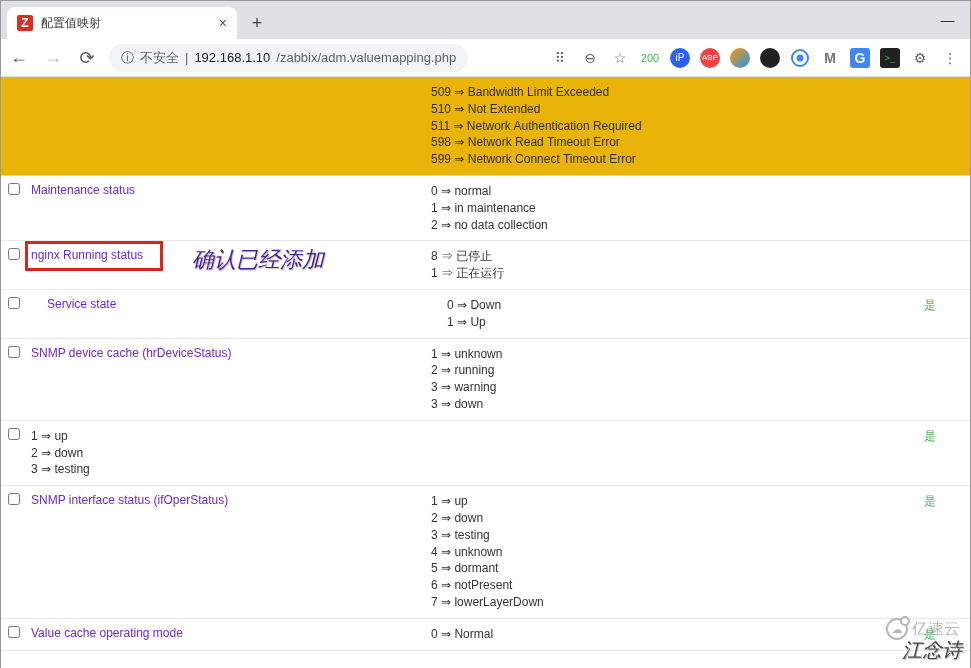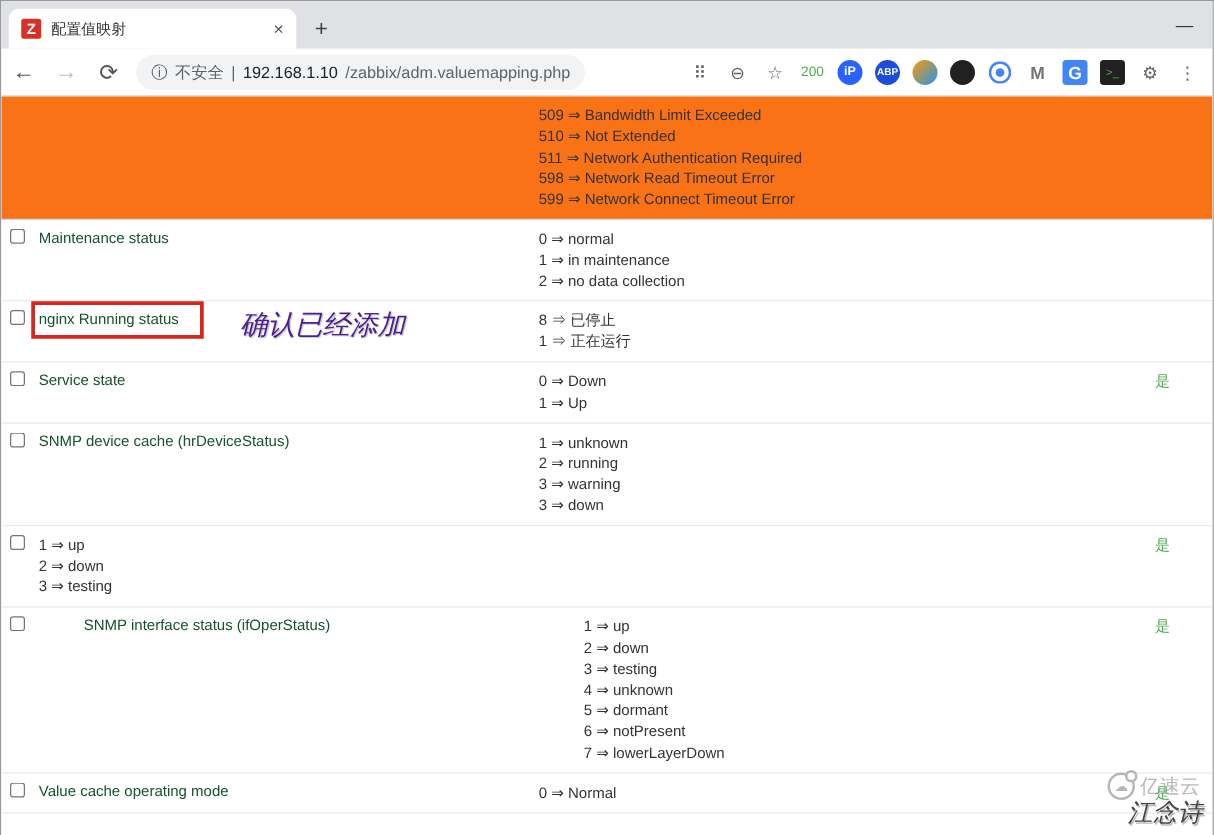--- a/index.html
+++ b/index.html
@@ -17,30 +17,30 @@
 
   .toolbar { height: 38px; background: #fff; display: flex; align-items: center; padding: 0 6px; gap: 10px; border-bottom: 1px solid #ddd; position: relative; }
   .navbtn { width: 24px; height: 24px; display: flex; align-items: center; justify-content: center; color: #555; font-size: 18px; cursor: pointer; }
   .navbtn.disabled { color: #bbb; }
   .addr { flex: 0 0 auto; height: 28px; background: #f1f3f4; border-radius: 14px; display: flex; align-items: center; padding: 0 12px; font-size: 13px; color: #555; gap: 6px; }
   .addr .insecure { color: #5f6368; font-size: 13px; }
   .addr .url { color: #202124; }
   .addr .urlpath { color: #5f6368; }
   .tbicons { display: flex; align-items: center; gap: 10px; margin-left: auto; padding-right: 4px; }
   .tbi { width: 20px; height: 20px; display: flex; align-items: center; justify-content: center; font-size: 14px; cursor: pointer; }
-  .circ { width: 20px; height: 20px; border-radius: 50%; display: flex; align-items: center; justify-content: center; font-size: 10px; color: #fff; font-weight: bold; }
+  .circ { width: 20px; height: 20px; border-radius: 50%; display: flex; align-items: center; justify-content: center; font-size: 10px; color: #fff; font-weight: normal; }
 
   
   .page { flex: 1; overflow: auto; background: #fff; position: relative; }
   .row { display: flex; border-bottom: 1px solid #eaeaea; font-size: 12px; color: #333; min-height: 20px; }
-  .row.header-area { background: #f97316; border-bottom: 1px solid #c9d8e6; }
+  .row.header-area { background: #eab308; border-bottom: 1px solid #c9d8e6; }
   .cell-cb { width: 26px; padding: 7px 0 0 7px; flex-shrink: 0; }
   .cell-cb input { width: 12px; height: 12px; }
   .cell-name { width: 400px; padding: 7px 4px; flex-shrink: 0; }
-  .cell-name a { color: #14532d; text-decoration: none; }
+  .cell-name a { color: #6d28d9; text-decoration: none; }
   .cell-map { flex: 1; padding: 7px 4px; line-height: 1.4; }
   .cell-used { width: 50px; padding: 7px 4px; text-align: left; }
   .cell-used .yes { color: #4caf50; }
 
   .hl-box { position: absolute; border: 3px solid #d9261c; pointer-events: none; }
   .anno { font-family: "KaiTi", "STKaiti", serif; font-style: italic; font-size: 22px; color: #4c1d95; text-shadow: 1px 1px 0 #ccc; position: absolute; pointer-events: none; }
 
   .watermark1 { position: absolute; right: 8px; bottom: 4px; font-family: "KaiTi", serif; font-style: italic; font-size: 20px; color: #444; text-shadow: 1px 1px 0 #bbb; pointer-events: none; white-space: nowrap; }
   .watermark2 { position: absolute; right: 10px; bottom: 28px; display: flex; align-items: center; gap: 4px; color: #888; font-size: 16px; opacity: 0.6; pointer-events: none; }
   .watermark2 .wm-icon { width: 22px; height: 22px; border: 2px solid #888; border-radius: 50%; display: flex; align-items: center; justify-content: center; font-size: 11px; position: relative; }
@@ -71,21 +71,21 @@
     <span class="insecure"> | </span>
     <span class="url">192.168.1.10</span>
       <span class="urlpath">/zabbix/adm.valuemapping.php</span>
   </div>
   <div class="tbicons">
     <div class="tbi" style="color:#5f6368">⠿</div>
     <div class="tbi" style="color:#5f6368">⊖</div>
     <div class="tbi" style="color:#5f6368">☆</div>
     <div class="tbi" style="color:#4caf50;font-size:11px">200</div>
     <div class="circ" style="background:#2962ff">iP</div>
-    <div class="circ" style="background:#1d4ed8;font-size:8px">ABP</div>
+    <div class="circ" style="background:#ef4444;font-size:8px">ABP</div>
     <div class="circ" style="background:linear-gradient(135deg,#ff9800,#2196f3)"></div>
     <div class="circ" style="background:#212121"></div>
     <div class="tbi">
       <svg width="18" height="18" viewBox="0 0 18 18">
           <circle cx="9" cy="9" r="8" fill="none" stroke="#4285f4" stroke-width="2"></circle>
           <circle cx="9" cy="9" r="3.5" fill="#4285f4"></circle>
         </svg>
     </div>
     <div class="tbi" style="color:#757575;font-weight:bold">M</div>
     <div class="tbi" style="background:#4285f4;color:#fff;font-weight:bold;border-radius:3px;width:20px;height:20px">G</div>
@@ -123,21 +123,21 @@
         <div class="cell-cb"><input type="checkbox" style=""></div>
         <div class="cell-name" style="position: relative;"><a href="#">nginx Running status</a><div class="hl-box" style="left: -2px; top: 0px; width: 138px; height: 30px;"></div><div class="anno" style="left: 165px; top: 4px;">确认已经添加</div></div>
         <div class="cell-map">
           <div>8 ⇒ 已停止</div>
           <div>1 ⇒ 正在运行</div>
         </div>
         <div class="cell-used"></div>
       </div>
       <div class="row">
         <div class="cell-cb"><input type="checkbox" style=""></div>
-        <div class="cell-name" style="position: relative;"><a href="#">Service state</a></div>
+        <div class="cell-name" style="position: relative; margin-left: 16px;"><a href="#">Service state</a></div>
         <div class="cell-map">
           <div>0 ⇒ Down</div>
           <div>1 ⇒ Up</div>
         </div>
         <div class="cell-used"><span class="yes">是</span></div>
       </div>
       <div class="row">
         <div class="cell-cb"><input type="checkbox" style=""></div>
         <div class="cell-name" style="position: relative;"><a href="#">SNMP device cache (hrDeviceStatus)</a></div>
         <div class="cell-map">
@@ -152,21 +152,21 @@
         <div class="cell-cb"><input type="checkbox" style=""></div>
         <div class="cell-map">
           <div>1 ⇒ up</div>
           <div>2 ⇒ down</div>
           <div>3 ⇒ testing</div>
         </div>
         <div class="cell-used"><span class="yes">是</span></div>
       </div>
       <div class="row">
         <div class="cell-cb"><input type="checkbox" style=""></div>
-        <div class="cell-name" style="position: relative; margin-left: 36px;"><a href="#">SNMP interface status (ifOperStatus)</a></div>
+        <div class="cell-name" style="position: relative;"><a href="#">SNMP interface status (ifOperStatus)</a></div>
         <div class="cell-map">
           <div>1 ⇒ up</div>
           <div>2 ⇒ down</div>
           <div>3 ⇒ testing</div>
           <div>4 ⇒ unknown</div>
           <div>5 ⇒ dormant</div>
           <div>6 ⇒ notPresent</div>
           <div>7 ⇒ lowerLayerDown</div>
         </div>
         <div class="cell-used"><span class="yes">是</span></div>

